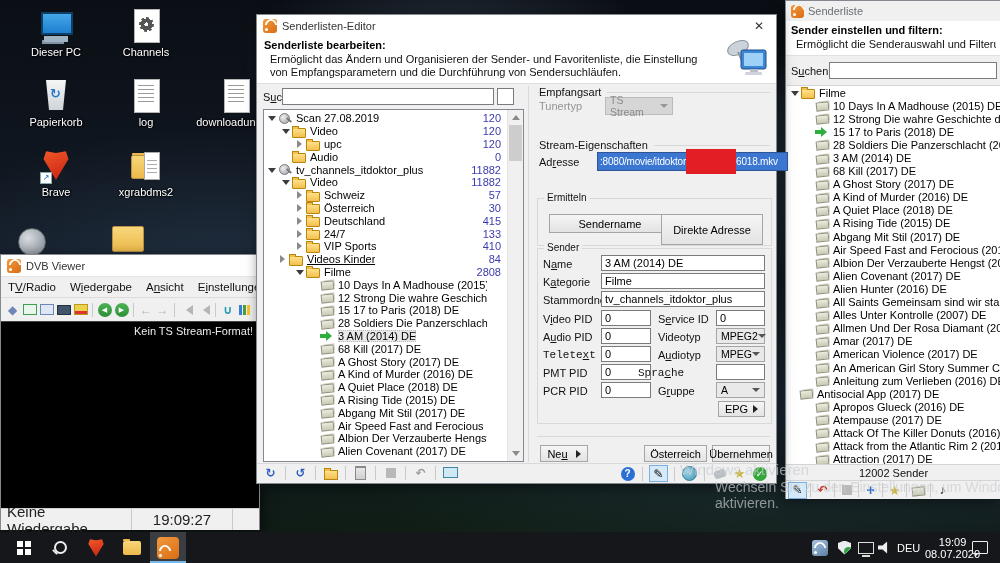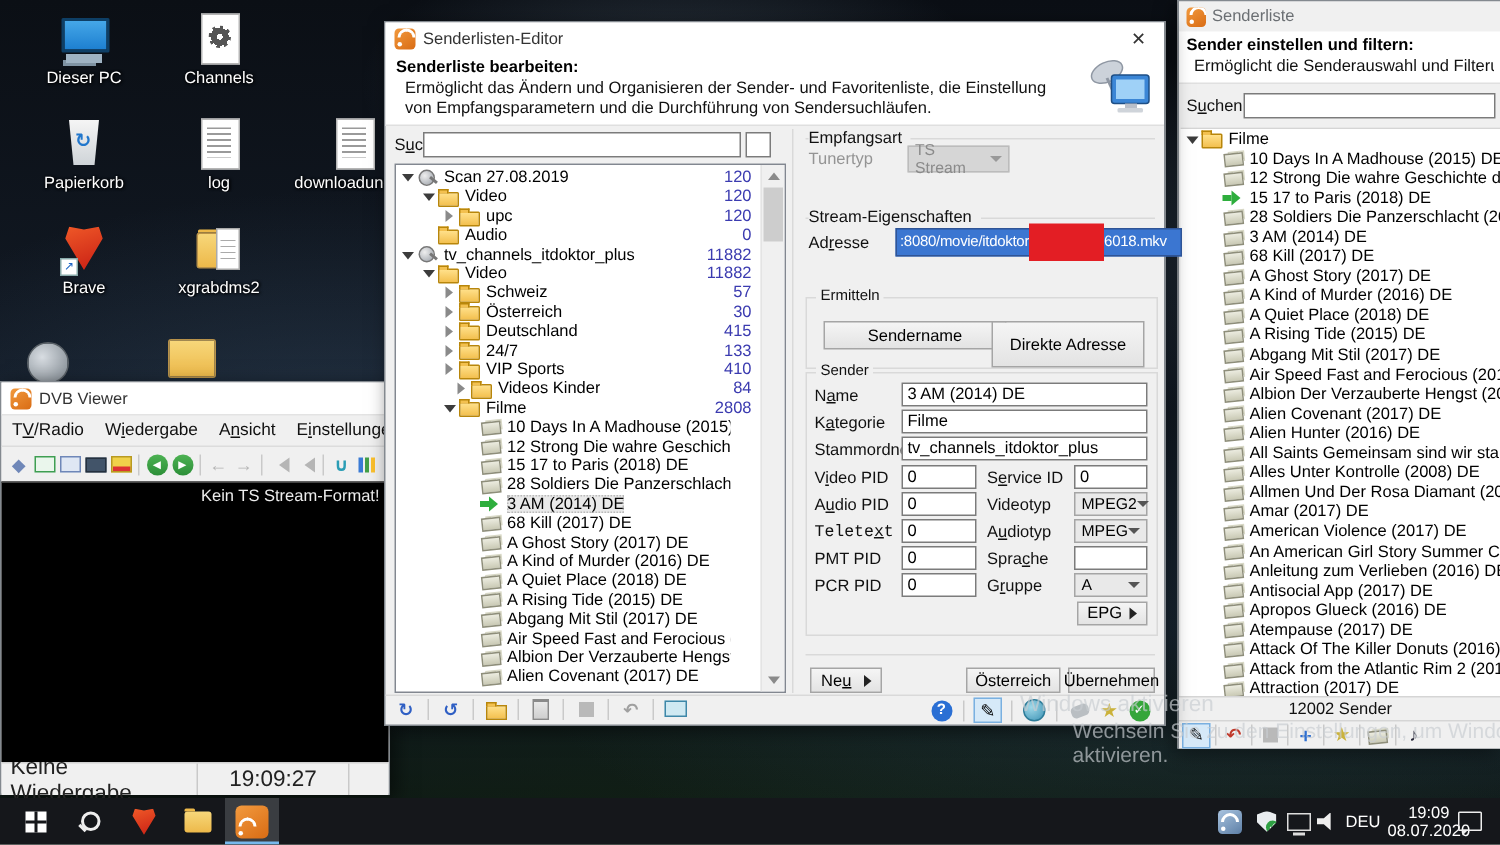--- a/index.html
+++ b/index.html
@@ -371,21 +371,21 @@
             <span class="tcount">133</span>
           </div>
 
           <div class="trow type-folder exp-right" style="padding-left: 30px;">
             <span class="expander"></span>
             <span class="nicon"></span>
             <span class="tlabel">VIP Sports</span>
             <span class="tcount">410</span>
           </div>
 
-          <div class="trow type-folder exp-right" style="padding-left: 38px;">
+          <div class="trow type-folder exp-right" style="padding-left: 13px; text-decoration: underline;">
             <span class="expander"></span>
             <span class="nicon"></span>
             <span class="tlabel">Videos Kinder</span>
             <span class="tcount">84</span>
           </div>
 
           <div class="trow type-folder exp-down" style="padding-left: 30px;">
             <span class="expander"></span>
             <span class="nicon"></span>
             <span class="tlabel">Filme</span>
@@ -552,21 +552,21 @@
     <span class="lab" style="left:401px;top:316px;">Videotyp</span>
     <div class="dd" style="left:459px;top:313px;width:49px;height:16px;">
         <span>MPEG2</span>
         <span class="chev"></span>
       </div>
     <span class="lab" style="left:401px;top:334px;">A<u>u</u>diotyp</span>
     <div class="dd" style="left:459px;top:331px;width:49px;height:16px;">
         <span>MPEG</span>
         <span class="chev"></span>
       </div>
-    <span class="lab" style="left:401px;top:352px;">Spra<u>c</u>he</span>
+    <span class="lab" style="left:381px;top:352px;font-family:Liberation Mono, monospace;">Spra<u>c</u>he</span>
     <input class="inp" style="left: 459px; top: 349px; width: 49px; height: 16px;" readonly="" value="">
     <span class="lab" style="left:401px;top:370px;">G<u>r</u>uppe</span>
     <div class="dd" style="left:459px;top:367px;width:49px;height:16px;">
         <span>A</span>
         <span class="chev"></span>
       </div>
     <div class="btn" style="left:461px;top:386px;width:47px;height:16px;">
         <span>EPG</span>
         <span class="mark" style="margin-left:5px;"></span>
       </div>
@@ -740,21 +740,21 @@
 
           <div class="trow type-film" style="padding-left: 16px;">
             <span class="expander"></span>
             <span class="nicon"></span>
             <span class="tlabel">All Saints Gemeinsam sind wir stark (2017) D</span>
           </div>
 
           <div class="trow type-film" style="padding-left: 16px;">
             <span class="expander"></span>
             <span class="nicon"></span>
-            <span class="tlabel">Alles Unter Kontrolle (2008) DE</span>
+            <span class="tlabel">Alles Unter Kontrolle (2007) DE</span>
           </div>
 
           <div class="trow type-film" style="padding-left: 16px;">
             <span class="expander"></span>
             <span class="nicon"></span>
             <span class="tlabel">Allmen Und Der Rosa Diamant (2017) DE</span>
           </div>
 
           <div class="trow type-film" style="padding-left: 16px;">
             <span class="expander"></span>
@@ -773,21 +773,21 @@
             <span class="nicon"></span>
             <span class="tlabel">An American Girl Story Summer Camp Frien</span>
           </div>
 
           <div class="trow type-film" style="padding-left: 16px;">
             <span class="expander"></span>
             <span class="nicon"></span>
             <span class="tlabel">Anleitung zum Verlieben (2016) DE</span>
           </div>
 
-          <div class="trow type-film" style="padding-left: 16px;">
+          <div class="trow type-film" style="">
             <span class="expander"></span>
             <span class="nicon"></span>
             <span class="tlabel">Antisocial App (2017) DE</span>
           </div>
 
           <div class="trow type-film" style="padding-left: 16px;">
             <span class="expander"></span>
             <span class="nicon"></span>
             <span class="tlabel">Apropos Glueck (2016) DE</span>
           </div>

